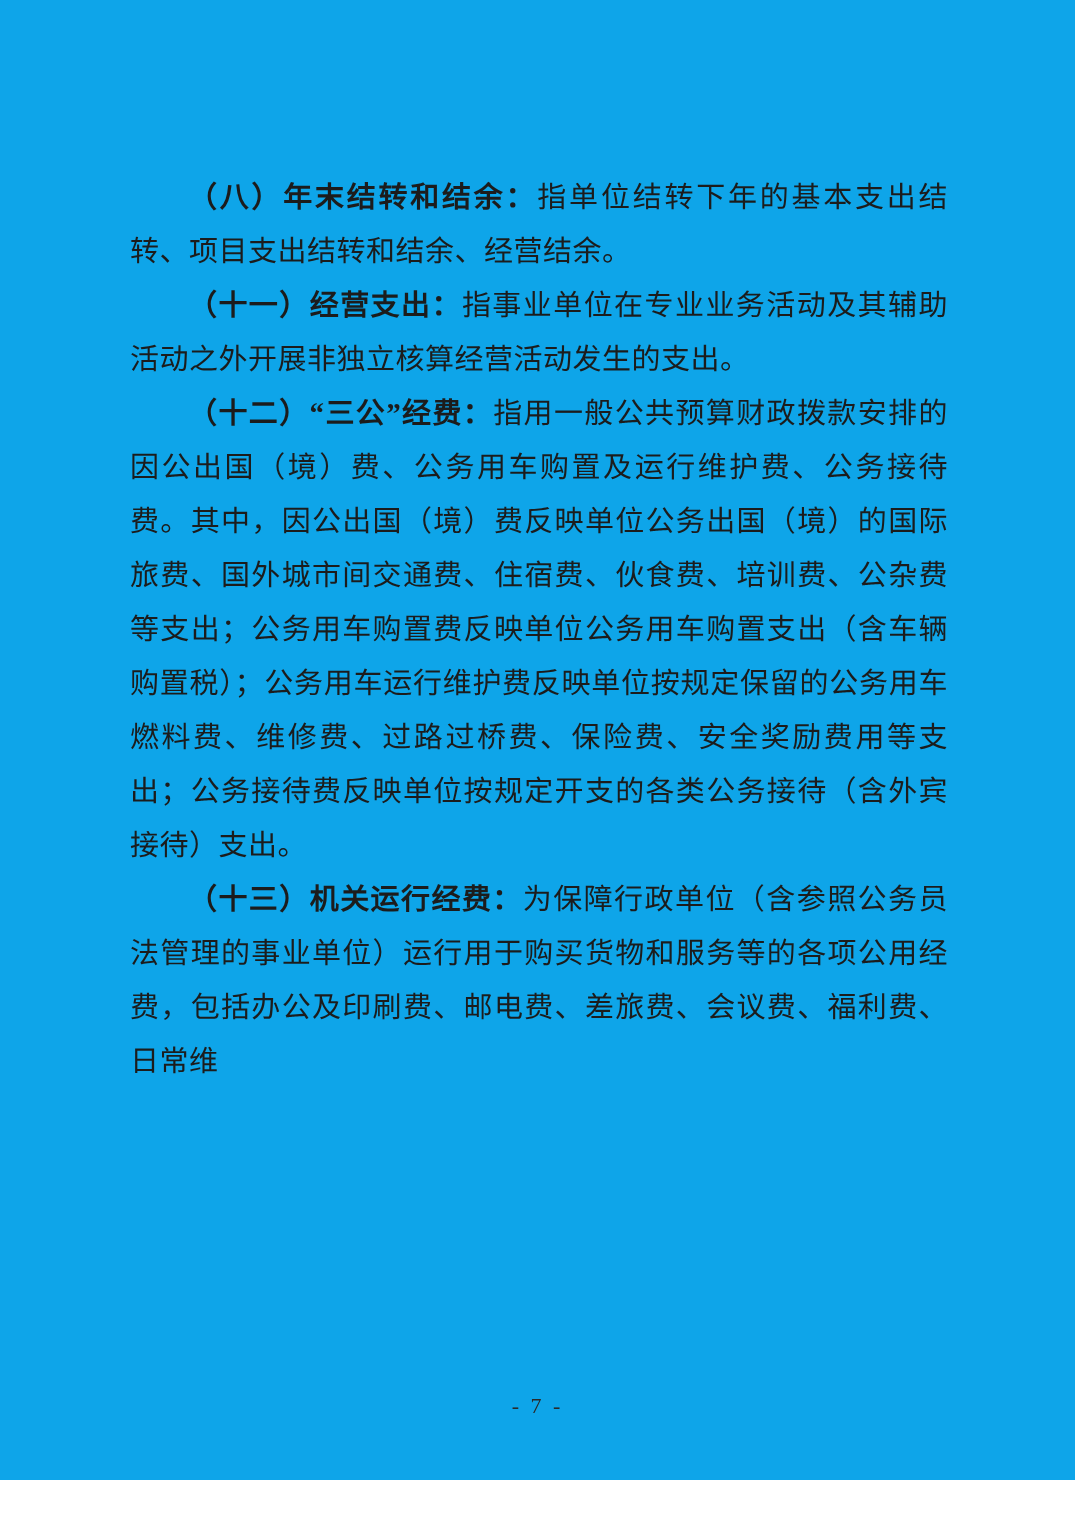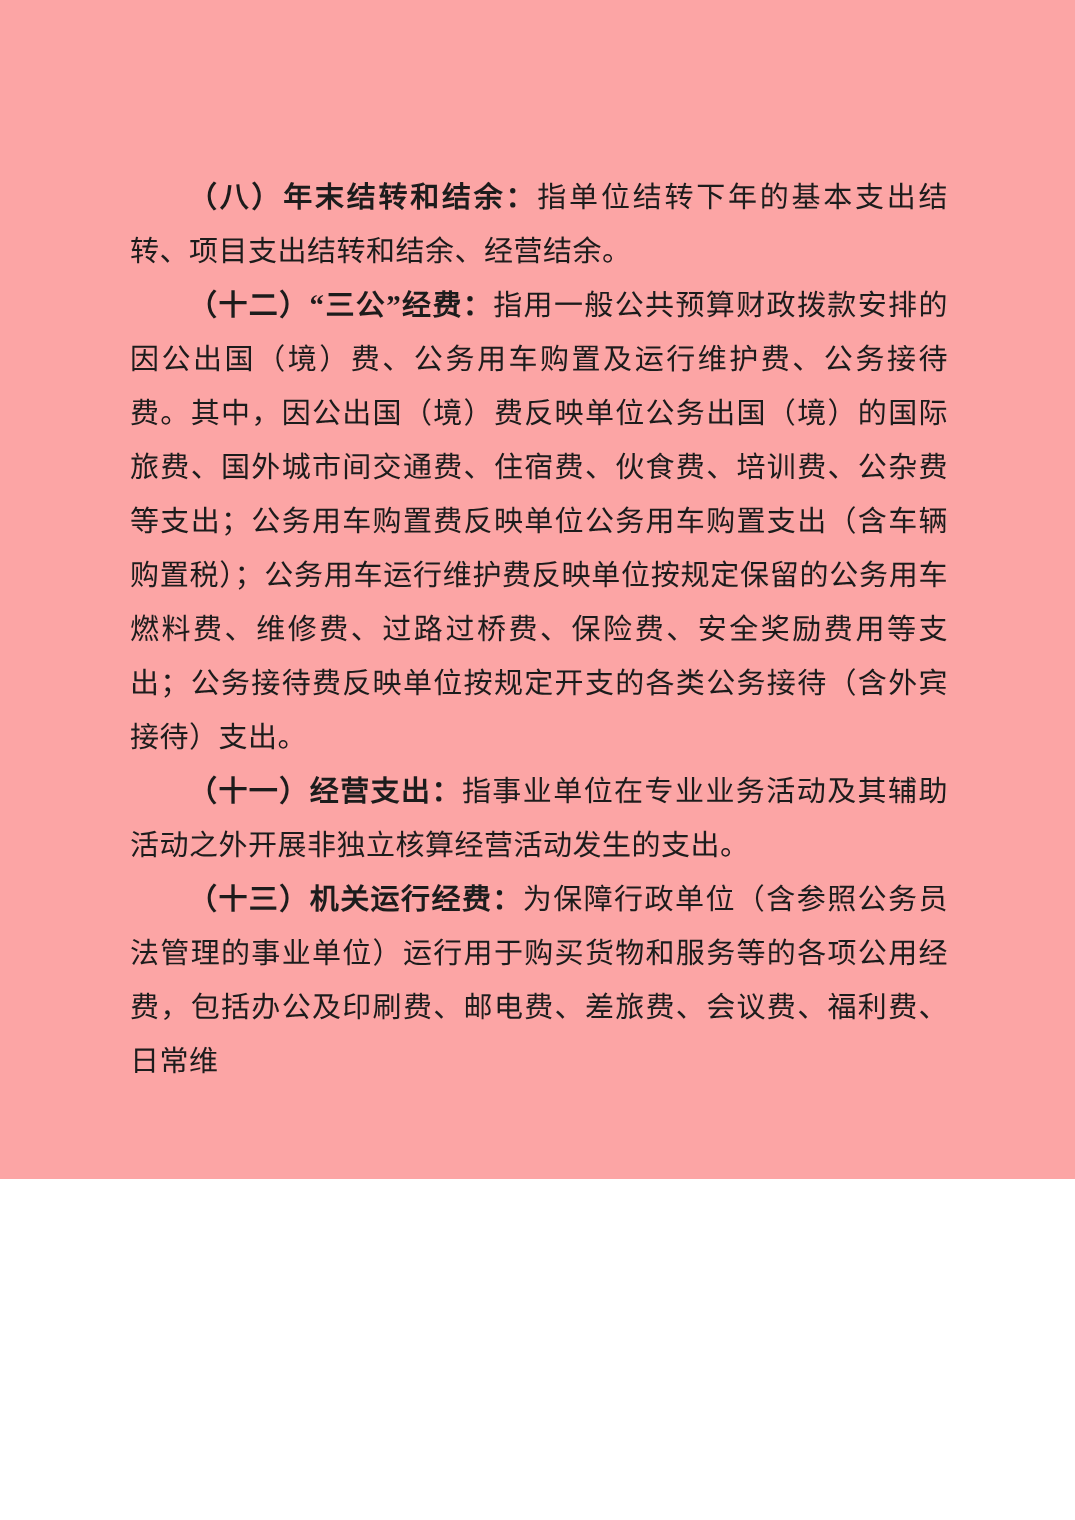--- a/index.html
+++ b/index.html
@@ -3,22 +3,22 @@
 <meta charset="utf-8">
 <style>
   html, body {
     margin: 0;
     padding: 0;
     background: #ffffff;
   }
   .page {
     position: relative;
     width: 1075px;
-    height: 1179px;
-    background: #fca5a5;
+    height: 1480px;
+    background: #0ea5e9;
     box-sizing: border-box;
     padding: 170px 127px 8px 130px;
     overflow: hidden;
   }
   .doc-body {
     width: 818px;
   }
   p.para {
     margin: 0;
     padding: 0;
@@ -48,22 +48,22 @@
 </head>
 <body>
 
 <div class="page">
   <div class="doc-body">
 
     <p class="para"><span class="lead">（八）年末结转和结余：</span><span>指单位结转下年的基本支出结转、项目支出结转和结余、经营结余。</span></p>
 
 
 
+    <p class="para"><span class="lead">（十一）经营支出：</span><span>指事业单位在专业业务活动及其辅助活动之外开展非独立核算经营活动发生的支出。</span></p>
+
     <p class="para"><span class="lead">（十二）“三公”经费：</span><span>指用一般公共预算财政拨款安排的因公出国（境）费、公务用车购置及运行维护费、公务接待费。其中，因公出国（境）费反映单位公务出国（境）的国际旅费、国外城市间交通费、住宿费、伙食费、培训费、公杂费等支出；公务用车购置费反映单位公务用车购置支出（含车辆购置税）；公务用车运行维护费反映单位按规定保留的公务用车燃料费、维修费、过路过桥费、保险费、安全奖励费用等支出；公务接待费反映单位按规定开支的各类公务接待（含外宾接待）支出。</span></p>
-
-    <p class="para"><span class="lead">（十一）经营支出：</span><span>指事业单位在专业业务活动及其辅助活动之外开展非独立核算经营活动发生的支出。</span></p>
 
     <p class="para"><span class="lead">（十三）机关运行经费：</span><span>为保障行政单位（含参照公务员法管理的事业单位）运行用于购买货物和服务等的各项公用经费，包括办公及印刷费、邮电费、差旅费、会议费、福利费、日常维</span></p>
 
   </div>
 
   <div class="page-number">- 7 -</div>
 </div>
 
 </body></html>

